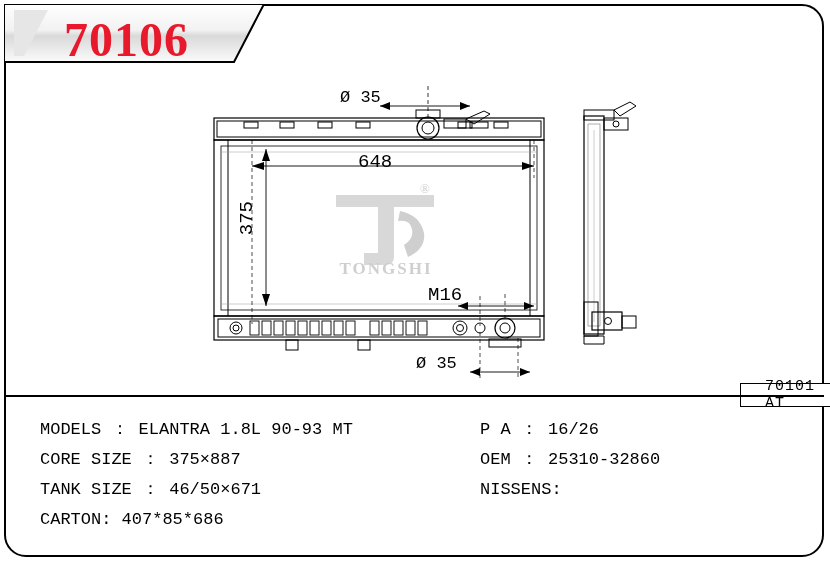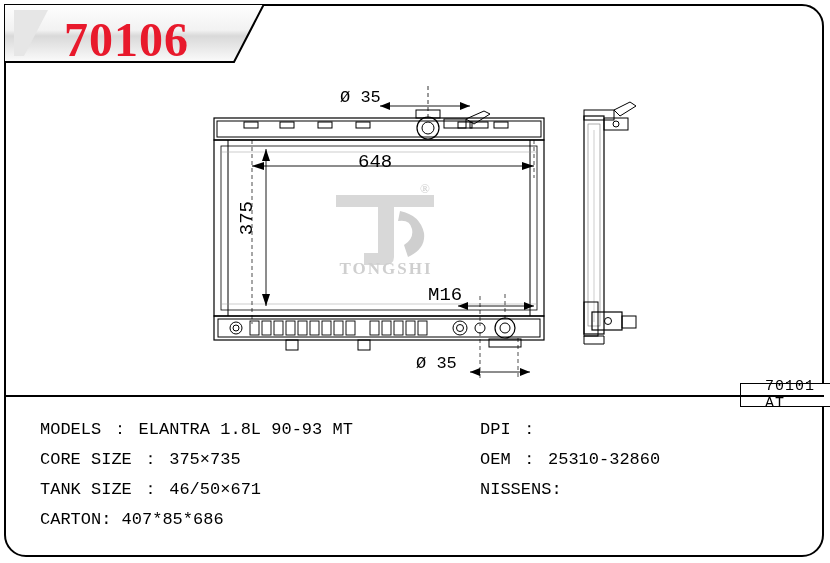--- a/index.html
+++ b/index.html
@@ -287,24 +287,24 @@
       </defs>
       <path d="M0 0 L260 0 L230 58 L0 58 Z" fill="url(#bg)" stroke="#000" stroke-width="2"></path>
       <path d="M10 6 L44 6 L20 52 L10 52 Z" fill="#e6e6e6" stroke="none"></path>
     </svg>
     <div class="banner-text">70106</div>
   </div>
 
   <div class="specs">
     <div class="spec-col-left">
       <div class="spec-row">MODELS ： ELANTRA 1.8L 90-93 MT</div>
-      <div class="spec-row">CORE SIZE ： 375×735</div>
+      <div class="spec-row">CORE SIZE ： 375×887</div>
       <div class="spec-row">TANK SIZE ： 46/50×671</div>
       <div class="spec-row">CARTON: 407*85*686</div>
     </div>
     <div class="spec-col-right">
-      <div class="spec-row">DPI ：</div>
+      <div class="spec-row">P A ： 16/26</div>
       <div class="spec-row">OEM ： 25310-32860</div>
       <div class="spec-row">NISSENS:</div>
     </div>
   </div>
 
 </div>
 
 </body></html>

